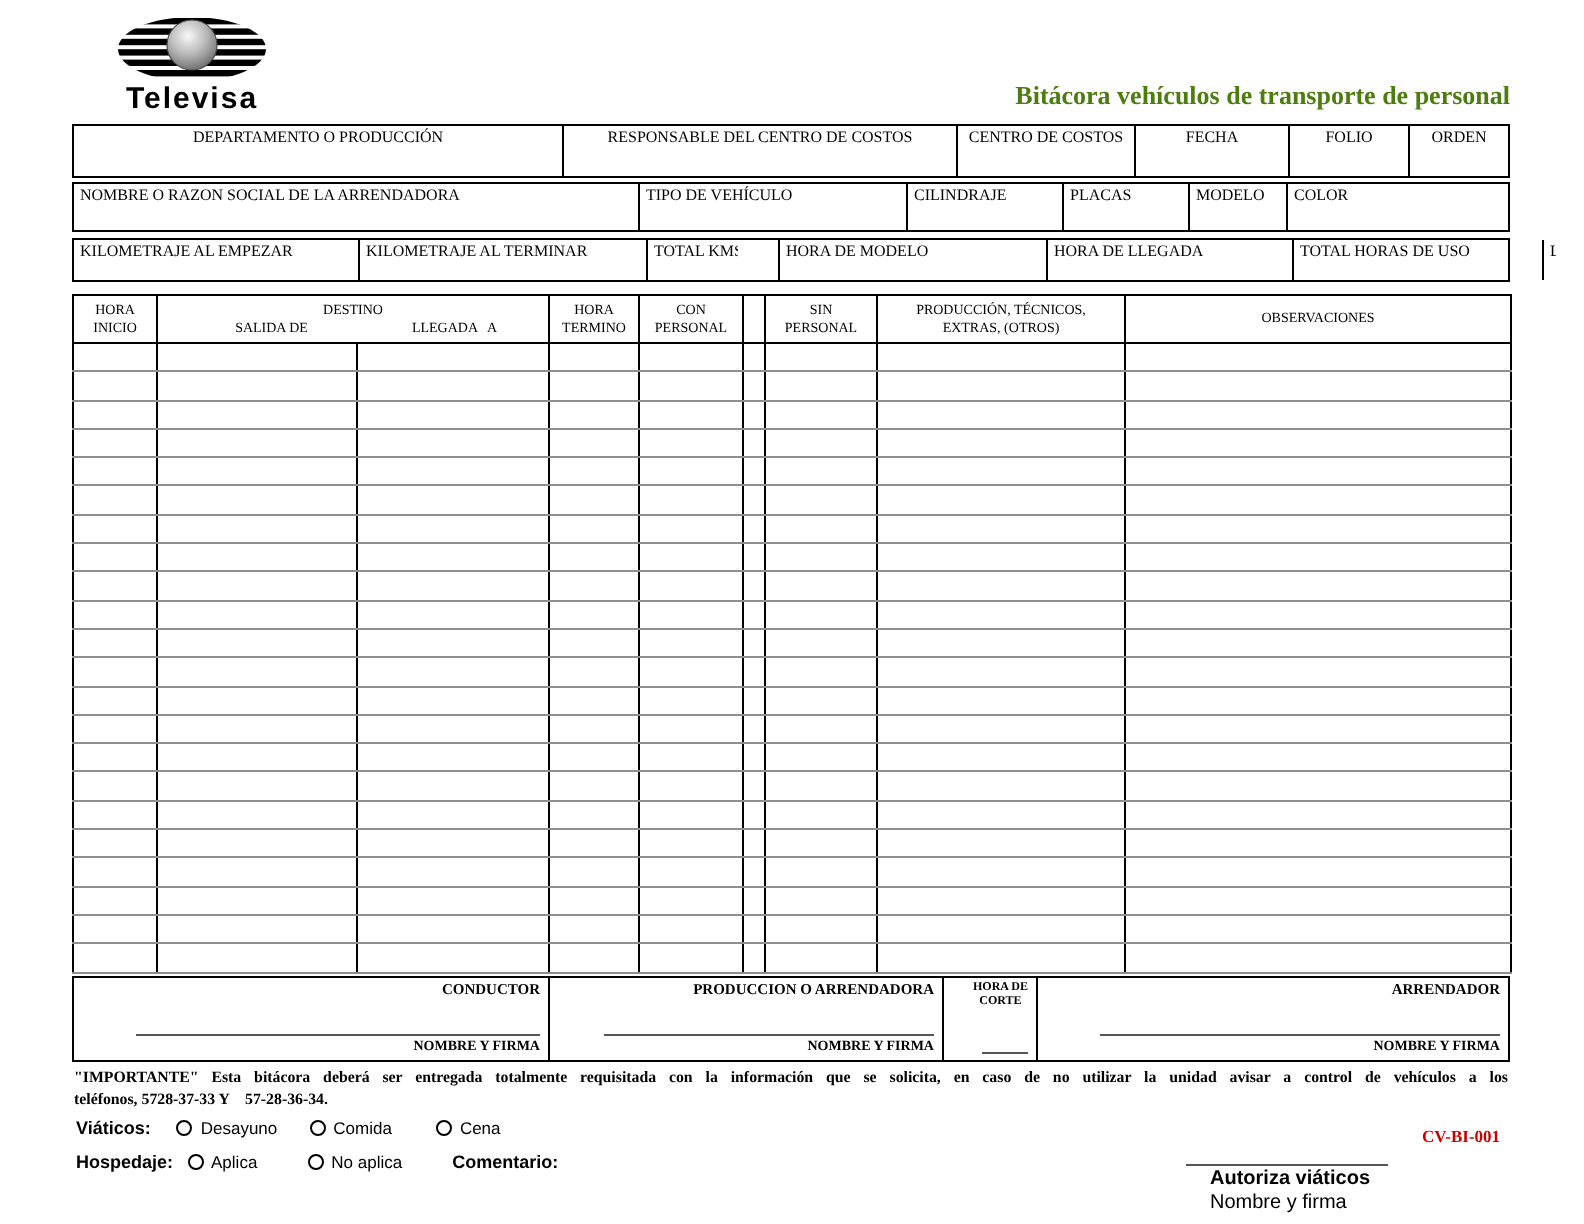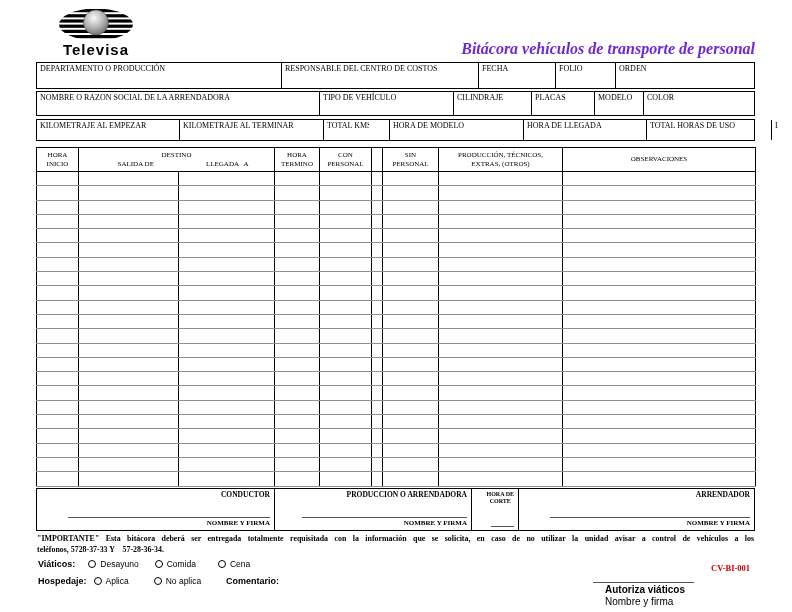--- a/index.html
+++ b/index.html
@@ -6,25 +6,25 @@
   body { background:#ffffff; font-family:"Liberation Serif","DejaVu Serif",serif; }
   .page { position:relative; width:792px; height:612px; background:#fff; overflow:hidden; }
 
   
   .logo { position:absolute; left:46px; top:8px; width:100px; text-align:center; }
   .logo-mark { display:block; margin:0 auto; }
   .logo-word { font-family:"Liberation Sans","DejaVu Sans",sans-serif; font-weight:bold;
                font-size:15px; letter-spacing:1px; color:#000; margin-top:-2px; }
 
   
-  .form-title { position:absolute; right:37px; top:40px; font-weight:bold; font-size:16px; color:#6d28d9;font-style:italic; }
+  .form-title { position:absolute; right:37px; top:40px; font-weight:bold; font-size:13px; color:#4d7c0f; }
 
   
   .strip { position:absolute; left:36px; width:719px; display:flex; border:1px solid #000; background:#fff; }
-  .strip-1 { top:62px;  height:27px; }
+  .strip-1 { top:62px;  height:27px;text-align:center; }
   .strip-2 { top:91px;  height:25px; }
   .strip-3 { top:119px; height:22px;gap:20px; }
   .strip-cell { border-left:1px solid #000; padding:1px 3px; font-size:8px; line-height:1.15;
                 overflow:hidden; white-space:nowrap; }
   .strip-cell:first-child { border-left:none; }
 
   
   .logtable { position:absolute; left:36px; top:147px; width:719px; border-collapse:collapse;
               table-layout:fixed; background:#fff; }
   .logtable, .logtable th, .logtable td { border:1px solid #000; }
@@ -101,20 +101,21 @@
       <circle cx="39" cy="14.5" r="12.5" fill="url(#sph)" stroke="#4a4a4a" stroke-width="0.6"></circle>
     </svg>
     <div class="logo-word">Televisa</div>
   </div>
 
   <div class="form-title">Bitácora vehículos de transporte de personal</div>
 
   <div class="strip strip-1">
     <div class="strip-cell" style="flex:0 0 244px"><span>DEPARTAMENTO O PRODUCCIÓN</span></div>
     <div class="strip-cell" style="flex:0 0 197px"><span>RESPONSABLE DEL CENTRO DE COSTOS</span></div>
+    <div class="strip-cell" style="flex:0 0 89px"><span>CENTRO DE COSTOS</span></div>
     <div class="strip-cell" style="flex:0 0 77px"><span>FECHA</span></div>
     <div class="strip-cell" style="flex:0 0 60px"><span>FOLIO</span></div>
     <div class="strip-cell" style="flex:1"><span>ORDEN</span></div>
   </div>
 
   <div class="strip strip-2">
     <div class="strip-cell" style="flex:0 0 282px"><span>NOMBRE O RAZON SOCIAL DE LA ARRENDADORA</span></div>
     <div class="strip-cell" style="flex:0 0 134px"><span>TIPO DE VEHÍCULO</span></div>
     <div class="strip-cell" style="flex:0 0 78px"><span>CILINDRAJE</span></div>
     <div class="strip-cell" style="flex:0 0 63px"><span>PLACAS</span></div>

